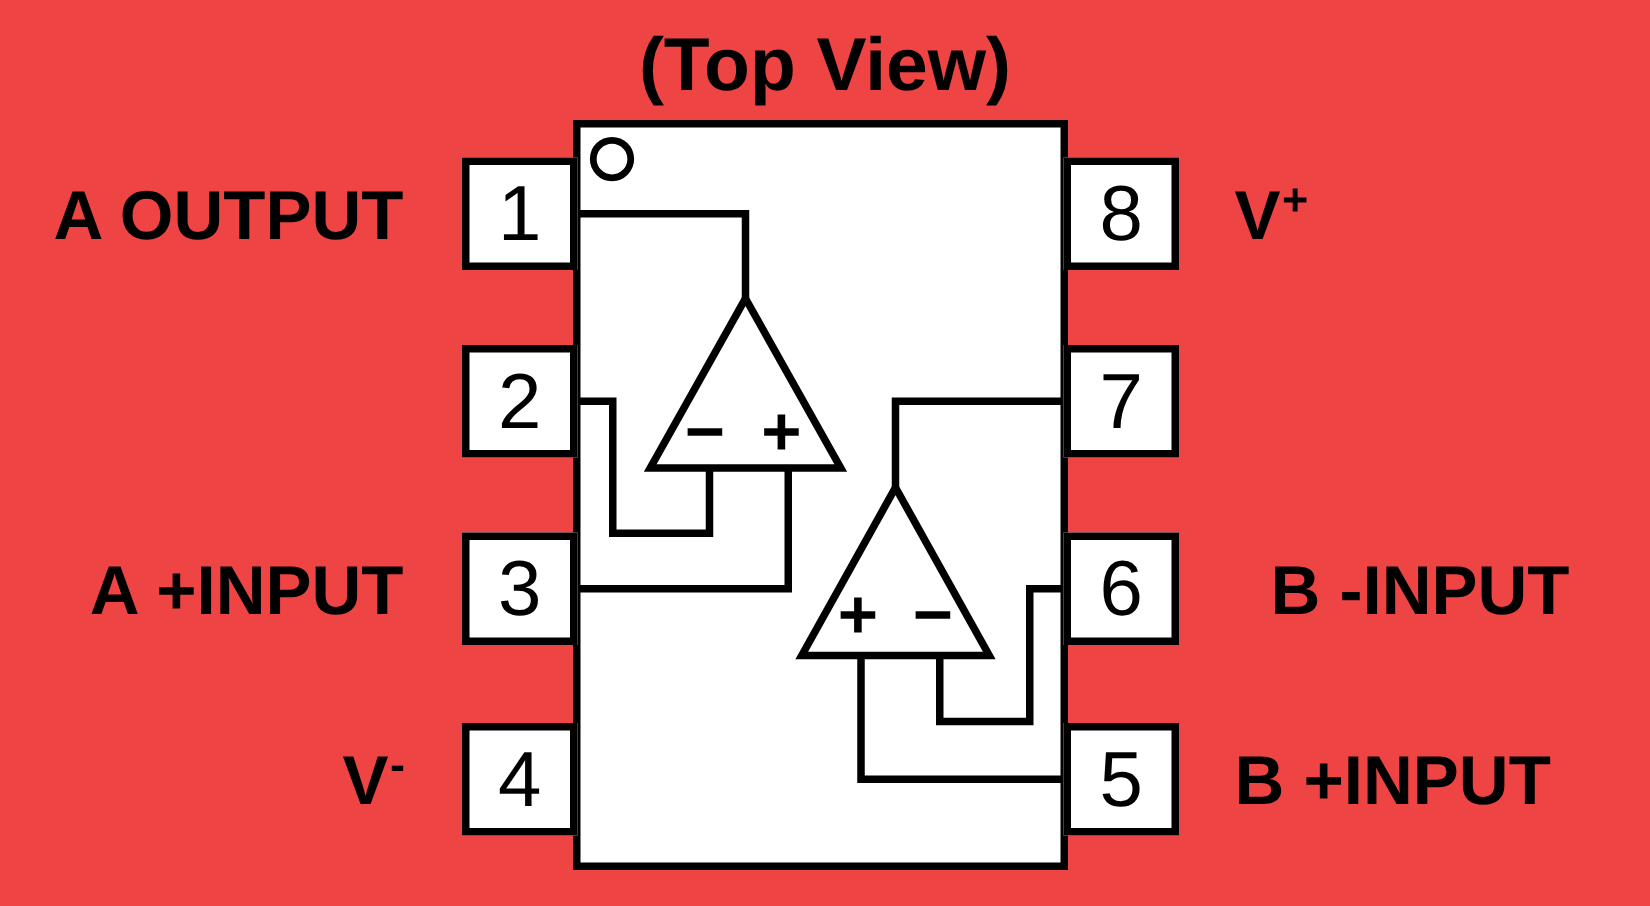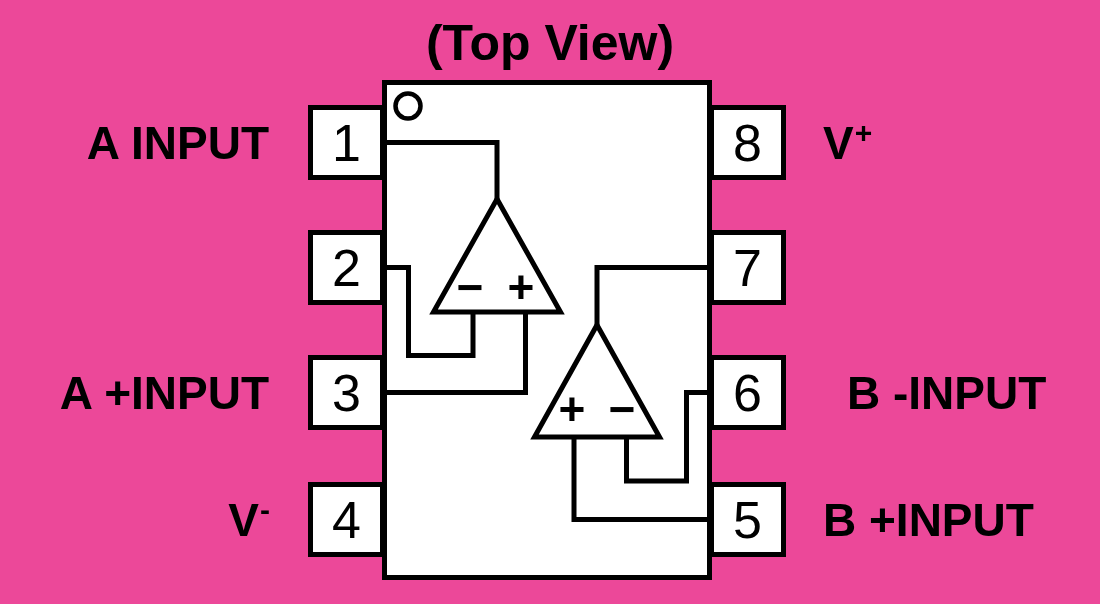--- a/index.html
+++ b/index.html
@@ -5,21 +5,21 @@
   html, body {
     margin: 0;
     padding: 0;
     background: #ffffff;
     font-family: "Liberation Sans", sans-serif;
   }
   .stage {
     position: relative;
     width: 1100px;
     height: 604px;
-    background: #ec4899;
+    background: #ef4444;
     overflow: hidden;
   }
   .title {
     position: absolute;
     top: 14px;
     left: 0;
     width: 1100px;
     text-align: center;
     font-size: 50px;
     font-weight: 700;
@@ -126,21 +126,21 @@
     <span>7</span>
   </div>
   <div class="pin-box col-right row-3">
     <span>6</span>
   </div>
   <div class="pin-box col-right row-4">
     <span>5</span>
   </div>
 
   <div class="pin-label side-left lrow-1">
-    <span>A INPUT</span><span class="sup"></span>
+    <span>A OUTPUT</span><span class="sup"></span>
   </div>
   <div class="pin-label side-left lrow-3">
     <span>A +INPUT</span><span class="sup"></span>
   </div>
   <div class="pin-label side-left lrow-4">
     <span>V</span><span class="sup">-</span>
   </div>
 
   <div class="pin-label side-right lrow-1">
     <span>V</span><span class="sup">+</span>

